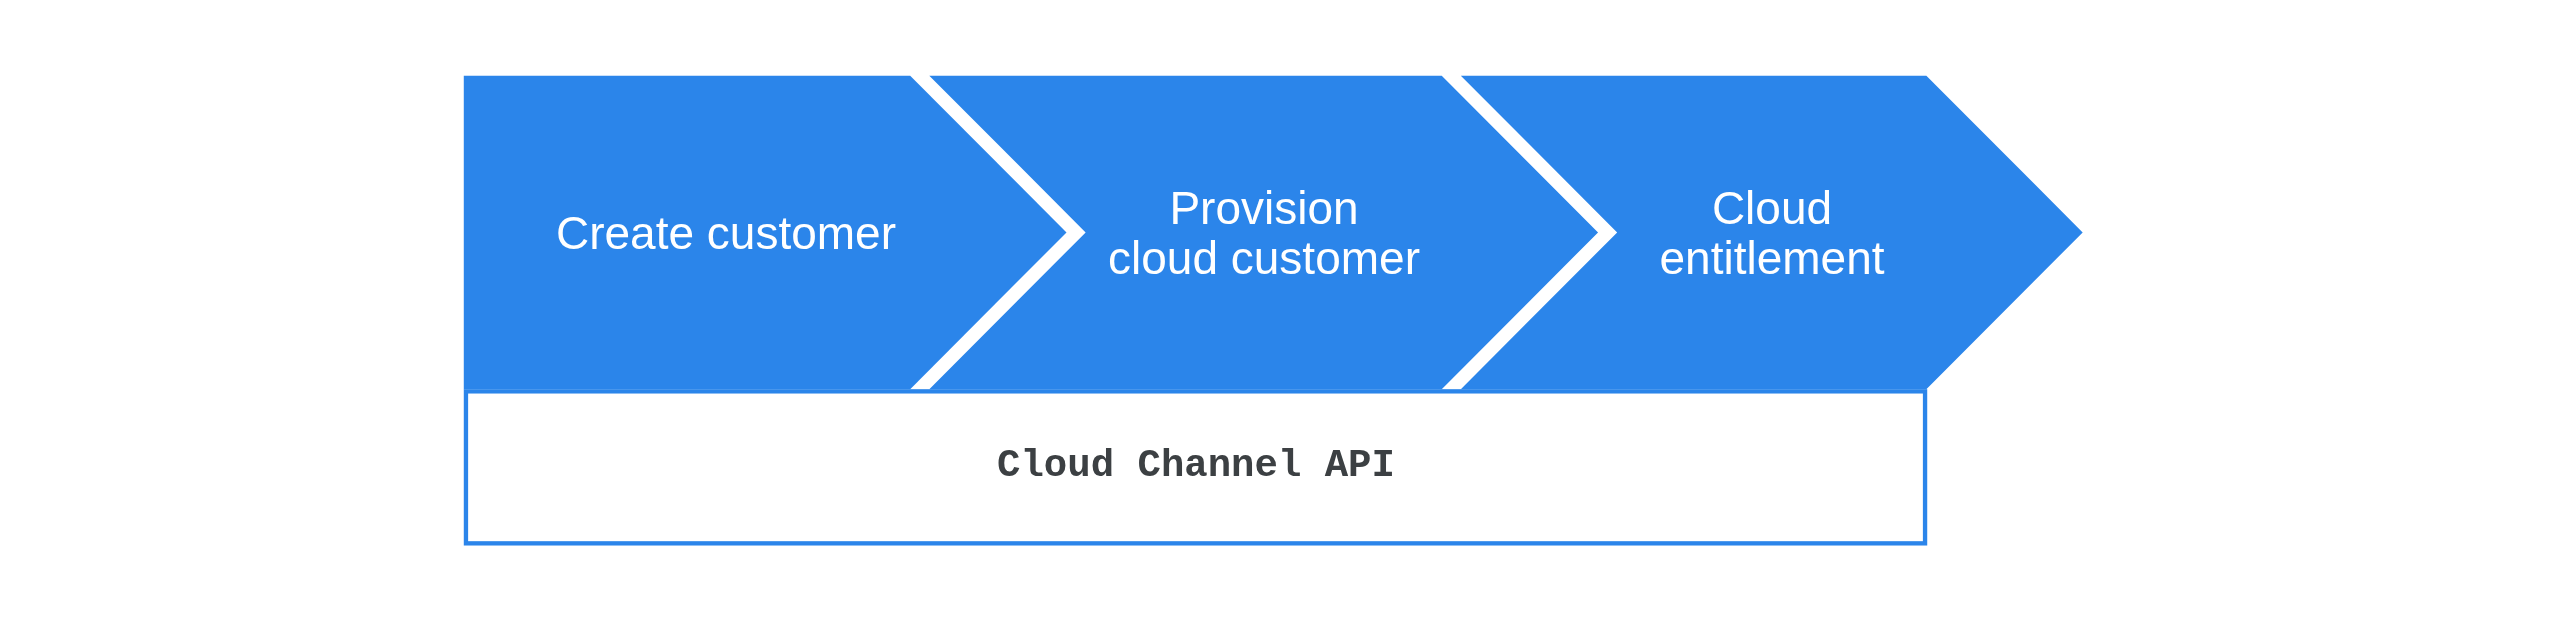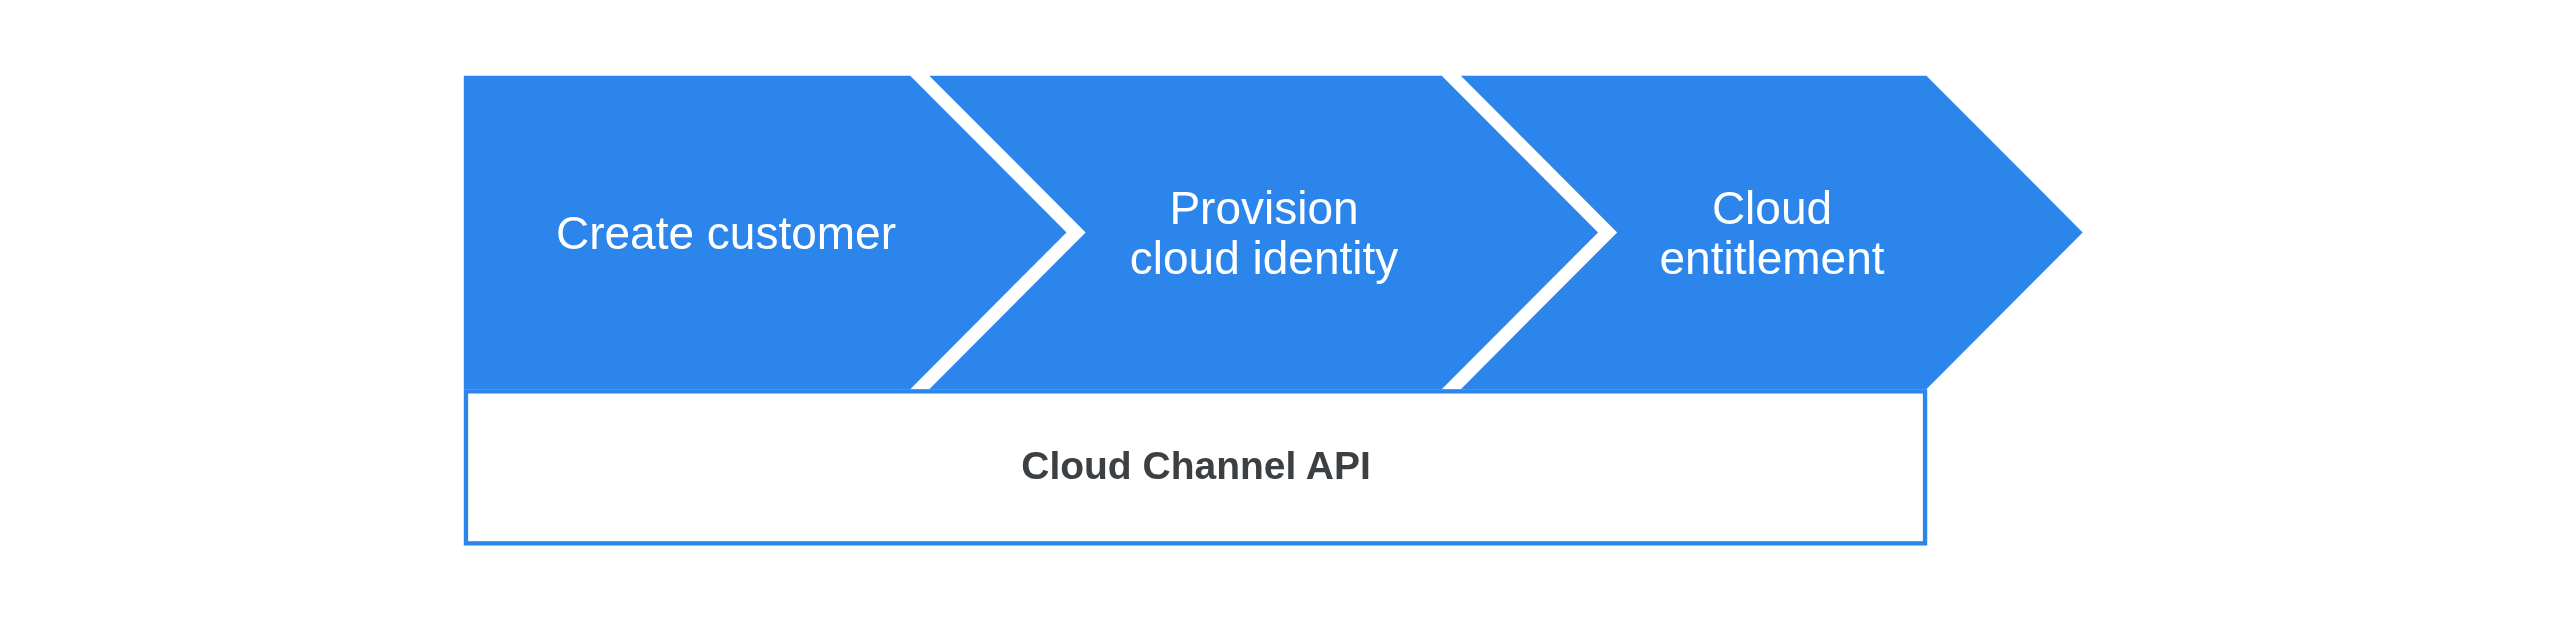--- a/index.html
+++ b/index.html
@@ -40,20 +40,21 @@
   .step-label-3 { left: 1772px; top: 233px; }
   .api-label {
     position: absolute;
     left: 1196px;
     top: 466px;
     transform: translate(-50%, -50%);
     color: #3c4043;
     font-size: 39px;
     font-weight: 700;
     white-space: nowrap;
+    font-family: Liberation Mono, monospace;
   }
 </style>
 </head>
 <body>
 
 <div class="canvas">
 
   <svg class="flow-svg" viewBox="0 0 2966 724" xmlns="http://www.w3.org/2000/svg">
 
     <rect x="536.5" y="450.5" width="1680" height="175" fill="#ffffff" stroke-width="5" stroke="#2B85EA"></rect>
@@ -61,21 +62,21 @@
     <polygon points="534,87 1048,87 1228,267.5 1048,448 534,448" fill="#2B85EA"></polygon>
 
     <polygon points="1070,87 1660,87 1840,267.5 1660,448 1070,448 1250,267.5" fill="#2B85EA"></polygon>
 
     <polygon points="1682,87 2218,87 2398,267.5 2218,448 1682,448 1862,267.5" fill="#2B85EA"></polygon>
   </svg>
 
   <div class="step-label step-label-1">Create customer</div>
 
   <div class="step-label step-label-2">Provision
-cloud identity</div>
+cloud customer</div>
 
   <div class="step-label step-label-3">Cloud
 entitlement</div>
 
   <div class="api-label">Cloud Channel API</div>
 
 </div>
 
 
 </body></html>

